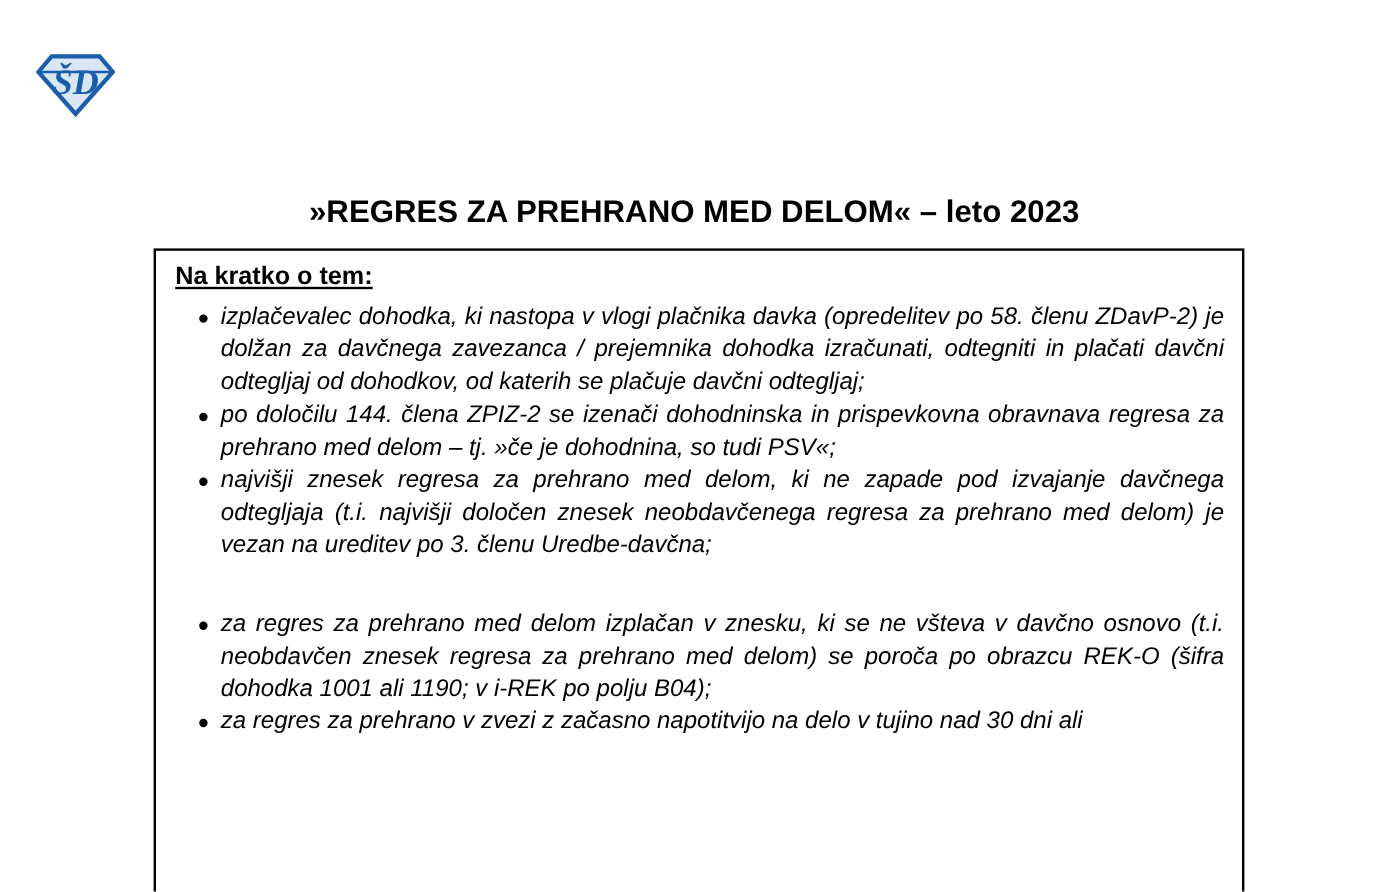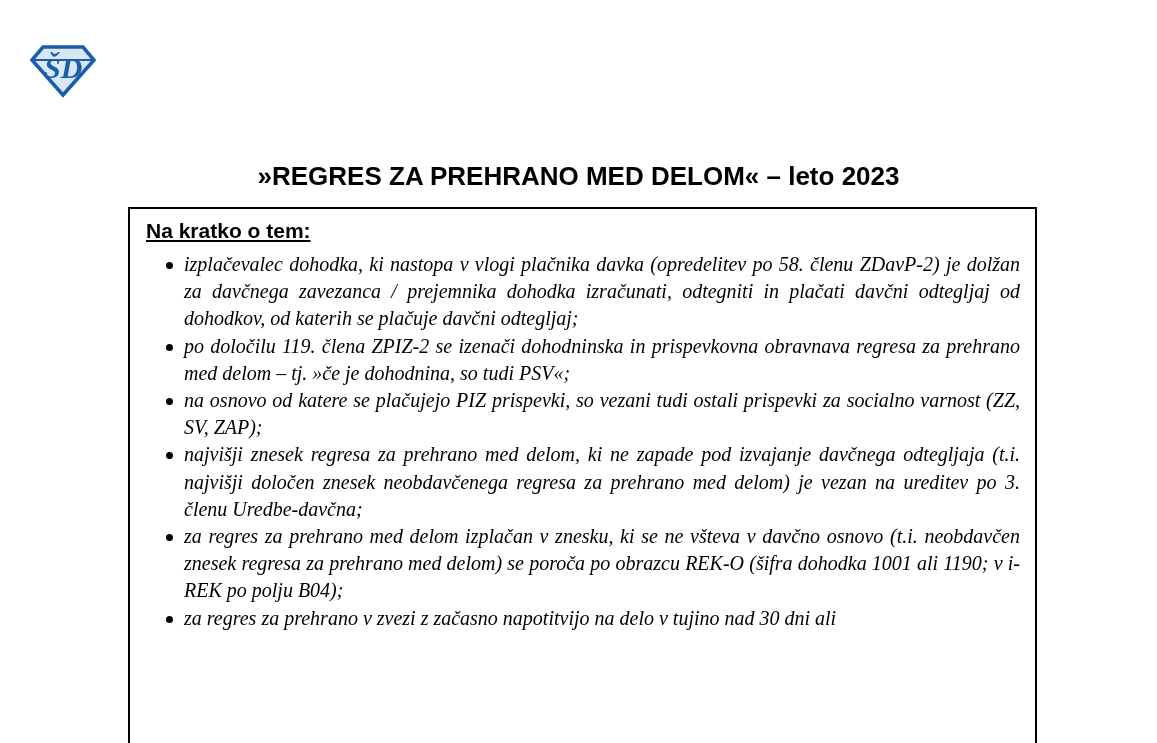--- a/index.html
+++ b/index.html
@@ -53,31 +53,30 @@
     margin: 0;
     padding: 0;
   }
   ul.bullets li {
     position: relative;
     padding-left: 38px;
     font-size: 20px;
     font-style: italic;
     line-height: 27.2px;
     text-align: justify;
-    font-family: Liberation Serif, serif;
   }
   ul.bullets li::before {
     content: "";
     position: absolute;
     left: 20px; top: 11px;
     width: 7px; height: 7px;
     border-radius: 50%;
     background: #000;
   }
-  ul.bullets li.gap-before { }
+  ul.bullets li.gap-before { margin-top: 38px; }
 </style>
 </head>
 <body>
 
 <div class="page">
 
   <div class="logo">
     <svg viewBox="0 0 66 54">
       <path d="M2 16 L13 3 L53 3 L64 16 L33 51 Z" fill="#d9e6f3" stroke="#1a5dab" stroke-width="3.5" stroke-linejoin="miter"></path>
       <path d="M2 16 L64 16" stroke="#1a5dab" stroke-width="2"></path>
@@ -85,21 +84,20 @@
     </svg>
   </div>
 
   <div class="doc-title">»REGRES ZA PREHRANO MED DELOM« – leto 2023</div>
 
   <div class="summary-box">
     <div class="box-heading">Na kratko o tem:</div>
 
     <ul class="bullets">
       <li>izplačevalec dohodka, ki nastopa v vlogi plačnika davka (opredelitev po 58. členu ZDavP-2) je dolžan za davčnega zavezanca / prejemnika dohodka izračunati, odtegniti in plačati davčni odtegljaj od dohodkov, od katerih se plačuje davčni odtegljaj;</li>
-      <li>po določilu 119. člena ZPIZ-2 se izenači dohodninska in prispevkovna obravnava regresa za prehrano med delom – tj. »če je dohodnina, so tudi PSV«;</li>
-      <li>na osnovo od katere se plačujejo PIZ prispevki, so vezani tudi ostali prispevki za socialno varnost (ZZ, SV, ZAP);</li>
+      <li>po določilu 144. člena ZPIZ-2 se izenači dohodninska in prispevkovna obravnava regresa za prehrano med delom – tj. »če je dohodnina, so tudi PSV«;</li>
       <li>najvišji znesek regresa za prehrano med delom, ki ne zapade pod izvajanje davčnega odtegljaja (t.i. najvišji določen znesek neobdavčenega regresa za prehrano med delom) je vezan na ureditev po 3. členu Uredbe-davčna;</li>
       <li class="gap-before">za regres za prehrano med delom izplačan v znesku, ki se ne všteva v davčno osnovo (t.i. neobdavčen znesek regresa za prehrano med delom) se poroča po obrazcu REK-O (šifra dohodka 1001 ali 1190; v i-REK po polju B04);</li>
       <li>za regres za prehrano v zvezi z začasno napotitvijo na delo v tujino nad 30 dni ali</li>
     </ul>
   </div>
 
 </div>
 
 </body></html>

